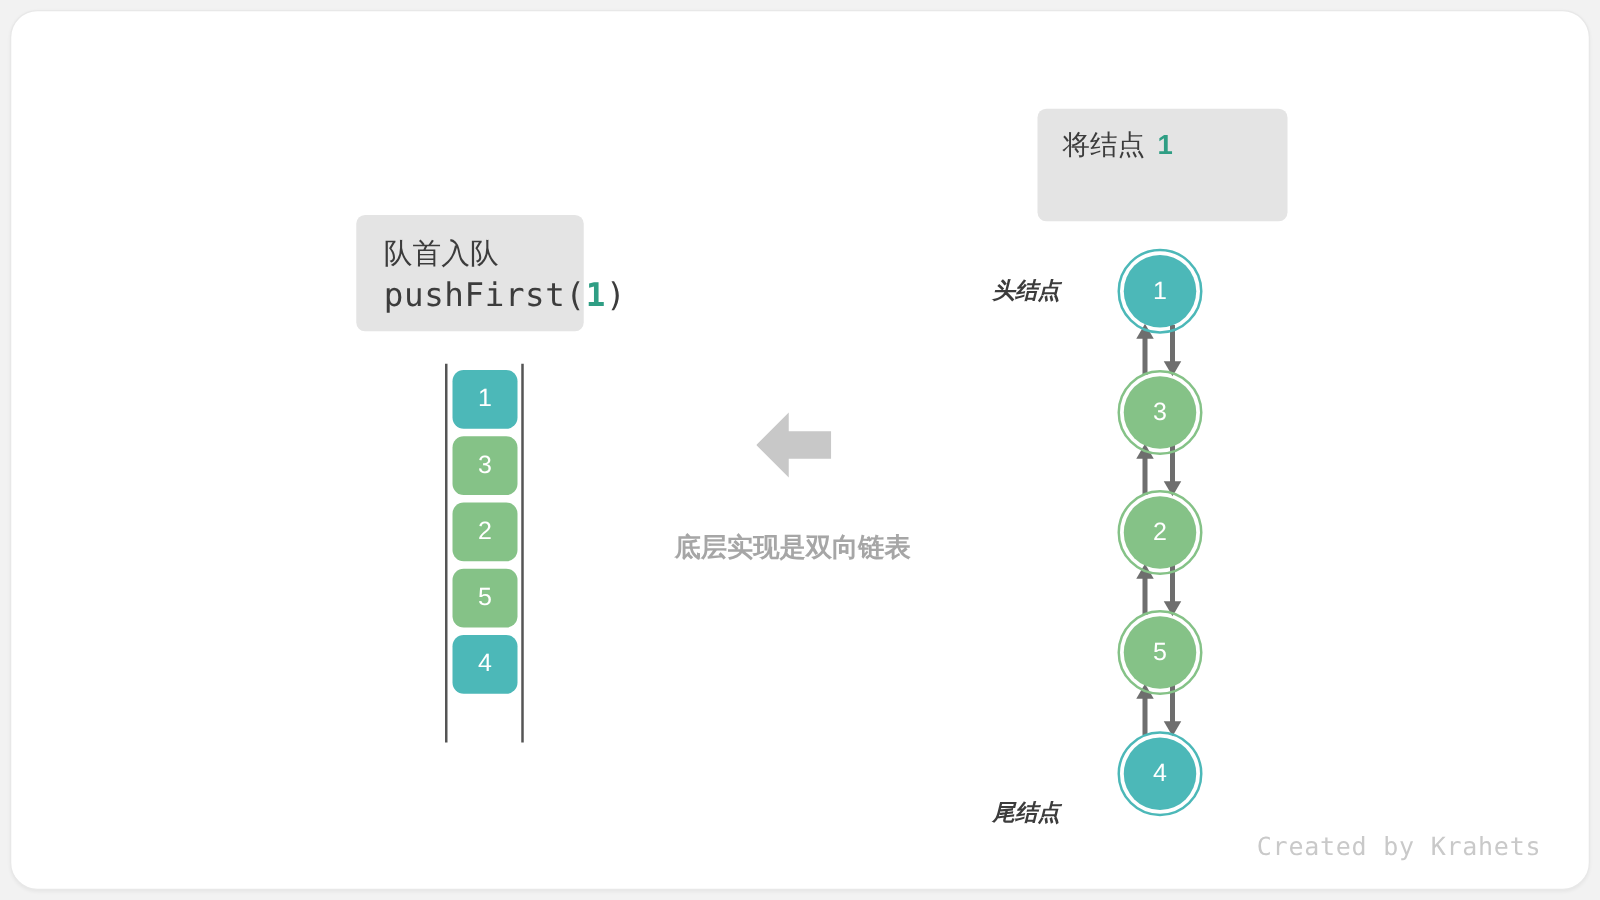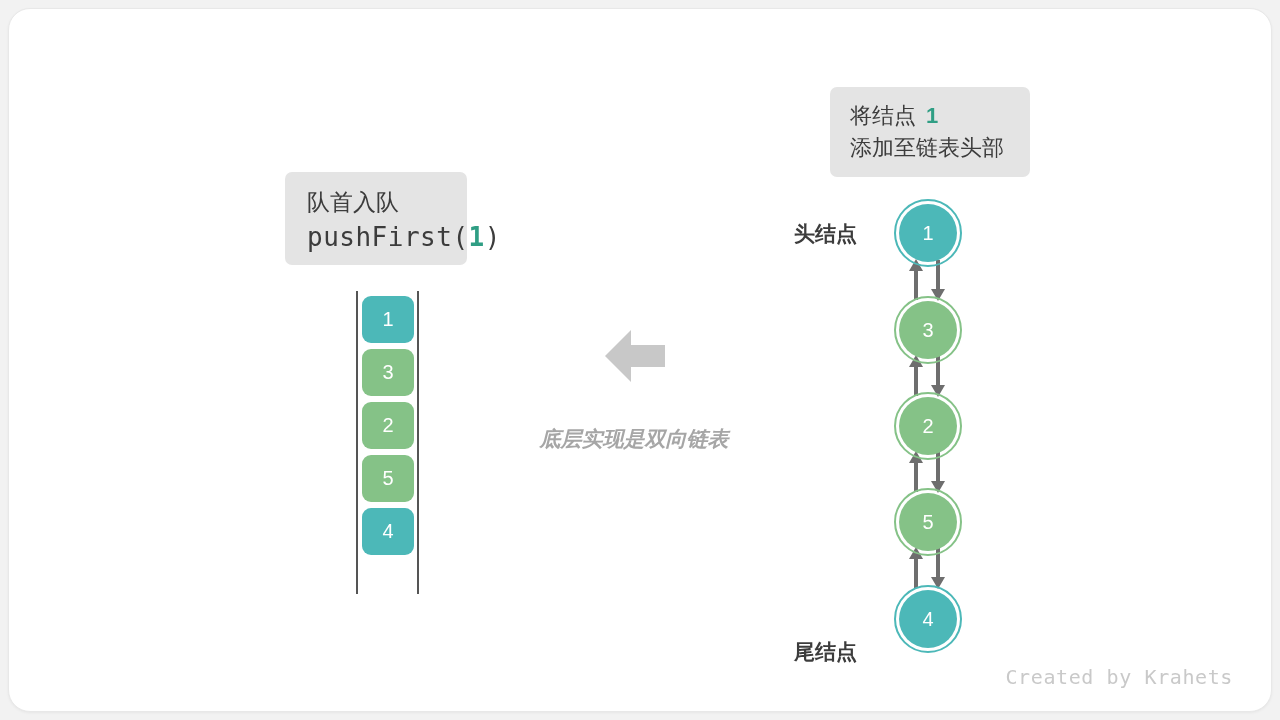--- a/index.html
+++ b/index.html
@@ -118,21 +118,21 @@
     position: absolute;
     left: 470px;
     top: 412px;
     width: 310px;
     text-align: center;
     color: #a6a6a6;
     font-size: 21px;
     font-weight: bold;
     line-height: 1.75;
   }
-  #caption div { white-space: nowrap; font-style: italic; }
+  #caption div { white-space: nowrap; }
   .node {
     position: absolute;
     left: 890px;
     width: 58px;
     height: 58px;
     border-radius: 50%;
     display: flex;
     align-items: center;
     justify-content: center;
     color: #ffffff;
@@ -146,23 +146,24 @@
     right: -5px;
     bottom: -5px;
     border-radius: 50%;
     border: 2px solid transparent;
   }
   .node span { position: relative; z-index: 2; }
 
   .end-label {
     position: absolute;
     color: #3c3c3c;
-    font-size: 21px;
+    font-size: 18px;
     font-weight: bold;
     white-space: nowrap;
+    font-style: italic;
   }
   #label-head { left: 785px; top: 211px; }
   #label-tail { left: 785px; top: 629px; }
 
   .link-arrows {
     position: absolute;
     left: 895px;
     width: 48px;
     height: 44px;
   }
@@ -184,21 +185,20 @@
 <div id="canvas">
   <div id="card">
 
     <div class="callout" id="callout-op">
       <div class="line cn">队首入队</div>
       <div class="line mono"><span>pushFirst(</span><span class="hl">1</span><span>)</span></div>
     </div>
 
     <div class="callout" id="callout-node">
       <div class="line cn"><span>将结点</span><span class="hl-big">1</span></div>
-      <div class="line cn">添加至链表头部</div>
     </div>
 
     <div id="queue">
       <div class="rail" id="rail-left"></div>
       <div class="rail" id="rail-right"></div>
 
       <div class="qcell" style="top:5px;background:#4cb8b8;">
         <span>1</span>
       </div>
       <div class="qcell" style="top:58px;background:#85c287;">

